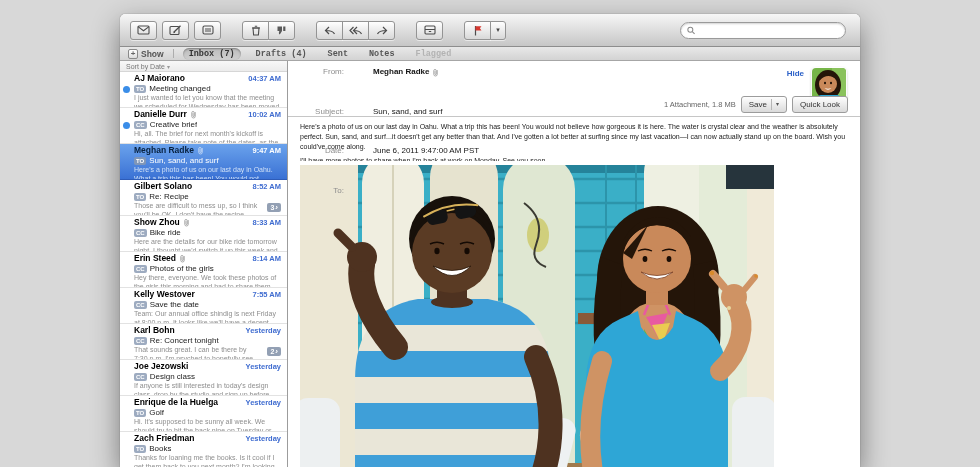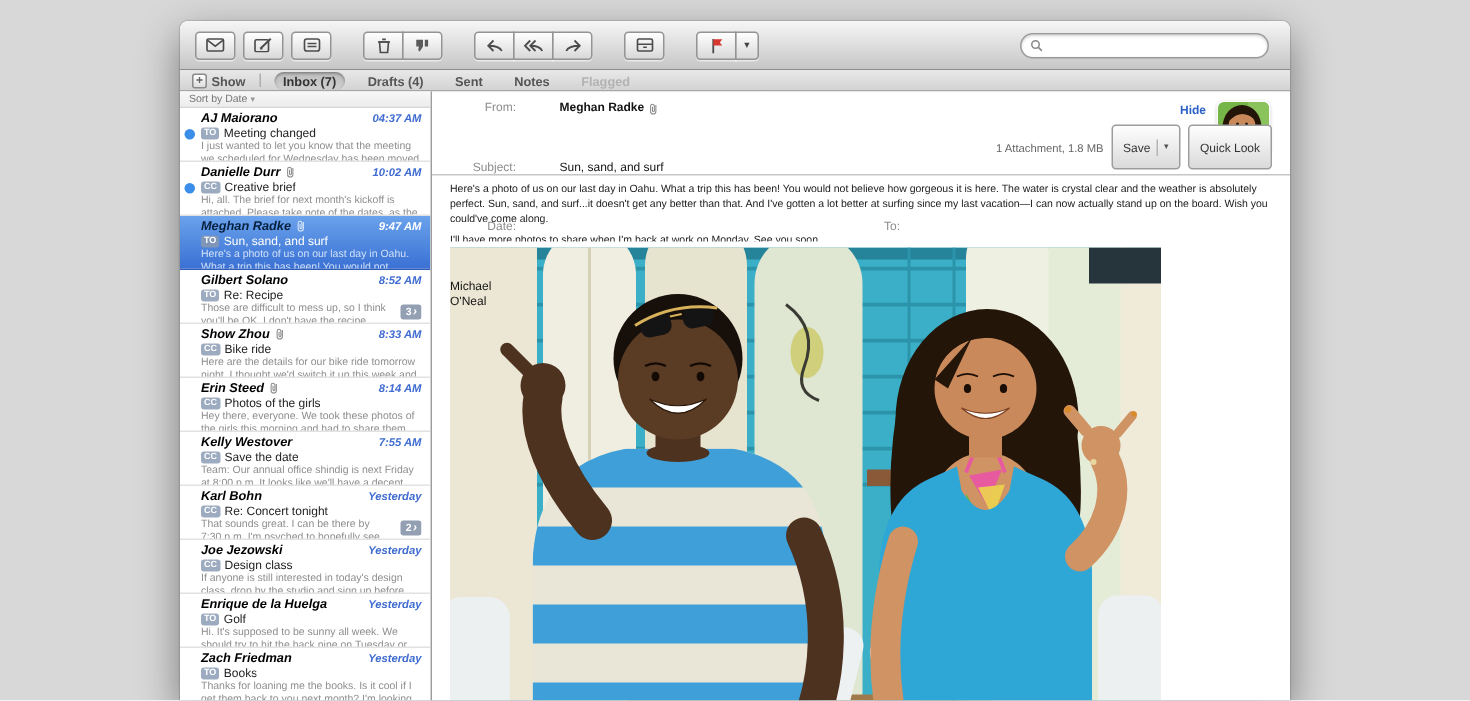--- a/index.html
+++ b/index.html
@@ -28,39 +28,39 @@
   .search input{border:none;outline:none;width:100%;font-size:9px;font-family:inherit;background:transparent;padding:0;}
 
   
   .fav-bar{height:13px;display:flex;align-items:center;gap:9px;padding:0 8px;
     background:linear-gradient(#e8e8e8,#d3d3d3);border-bottom:1px solid #a6a6a6;
     font-size:8.5px;font-weight:bold;color:#555;}
   .show-btn{display:flex;align-items:center;gap:3px;}
   .show-icon{width:8px;height:8px;border:1px solid #8a8a8a;border-radius:2px;background:linear-gradient(#fff,#ddd);
     font-size:8px;line-height:7px;text-align:center;color:#666;}
   .fav-div{width:1px;height:9px;background:#adadad;}
-  .fav-item{padding:1px 6px;border-radius:7px;}
+  .fav-item{padding:1px 6px;border-radius:7px;font-family:Liberation Mono, monospace;}
   .fav-item.selected{background:linear-gradient(#bdbdbd,#cfcfcf);box-shadow:inset 0 1px 2px rgba(0,0,0,.35);color:#333;}
   .fav-item.disabled{color:#b3b3b3;}
 
   
   .content{display:flex;height:408px;}
   .pane-list{width:167px;flex:none;display:flex;flex-direction:column;background:#fff;border-right:1px solid #9c9c9c;overflow:hidden;}
   .sort-bar{height:10px;flex:none;display:flex;align-items:center;gap:2px;padding:0 6px;
     font-size:7px;color:#777;background:linear-gradient(#f8f8f8,#ececec);border-bottom:1px solid #d6d6d6;}
   .sort-caret::after{content:"▾";font-size:6px;color:#999;}
   .messages{flex:1;overflow:hidden;}
 
   
   .msg{position:relative;height:36px;box-sizing:border-box;padding:2px 6px 0 14px;
     border-bottom:1px solid #e2e2e2;background:#fff;overflow:hidden;}
   .msg .dot{display:none;position:absolute;left:3px;top:14px;width:7px;height:7px;border-radius:50%;
     background:var(--unread-dot,#3a8de8);}
   .msg.unread .dot{display:block;}
-  .l1{display:flex;align-items:flex-start;gap:3px;height:9px;line-height:9px;font-style:italic;}
+  .l1{display:flex;align-items:flex-start;gap:3px;height:9px;line-height:9px;}
   .sender{font-size:8.5px;font-weight:bold;color:#000;white-space:nowrap;}
   .clip{display:none;flex:none;}
   .msg.has-clip .clip{display:block;}
   .time{margin-left:auto;font-size:7.5px;font-weight:bold;color:var(--time-blue,#3f6cd0);white-space:nowrap;}
   .l2{display:flex;align-items:center;gap:3px;height:9px;line-height:9px;margin-top:1px;}
   .badge{font-size:6px;font-weight:bold;color:#fff;background:var(--badge-bg,#9dabc0);
     border-radius:2px;padding:1px 2px;line-height:6px;text-transform:uppercase;flex:none;}
   .subject{font-size:8px;color:#222;white-space:nowrap;overflow:hidden;}
   .prev{position:relative;margin-top:1px;height:17px;overflow:hidden;font-size:7px;line-height:8.5px;color:#8e8e8e;}
   .msg.has-chip .preview-text{display:block;padding-right:22px;}
@@ -81,21 +81,21 @@
   .hdr-grid{display:grid;grid-template-columns:44px auto;column-gap:5px;row-gap:0;
     font-size:8px;line-height:10.5px;width:300px;gap:29px;}
   .hlabel{color:#8d8d8d;text-align:right;}
   .hval{color:#141414;display:flex;align-items:center;gap:3px;}
   .hval.from{font-weight:bold;}
   .hide-link{position:absolute;top:8px;right:56px;font-size:8px;font-weight:bold;color:var(--link-blue,#2c61c8);cursor:pointer;}
   .avatar{position:absolute;top:7px;right:14px;width:34px;height:34px;border-radius:4px;overflow:hidden;
     box-shadow:0 0 0 1px rgba(255,255,255,.9),0 1px 3px rgba(0,0,0,.45);}
   .attach-bar{position:absolute;right:12px;bottom:3px;display:flex;align-items:center;gap:5px;
     font-size:7.5px;color:#666;}
-  .pill-btn{display:flex;align-items:center;gap:4px;font-size:8px;color:#333;height:30px;box-sizing:border-box;
+  .pill-btn{display:flex;align-items:center;gap:4px;font-size:8px;color:#333;height:17px;box-sizing:border-box;
     background:linear-gradient(#fefefe,#dadada);border:1px solid #9c9c9c;border-radius:3px;padding:0 7px;text-align:right;}
   .pill-btn .caret-sm{font-size:6px;color:#555;border-left:1px solid #b5b5b5;padding-left:4px;line-height:11px;}
 
   .body{height:44px;box-sizing:border-box;padding:5px 12px 0;font-size:7px;line-height:10px;color:#1a1a1a;overflow:hidden;}
   .body p{margin:0 0 4px;}
   .photo{margin:4px 0 0 12px;width:474px;height:352px;}
   .photo svg{display:block;}
 </style>
 </head>
 <body>
@@ -406,22 +406,22 @@
             <span class="hlabel">From:</span>
             <span class="hval from">
               <span>Meghan Radke</span>
               <svg width="7" height="9" viewBox="0 0 10 12">
                   <path d="M7.5,2.5 L7.5,8.5 a2.5,2.5 0 0 1 -5,0 L2.5,3.5 a1.8,1.8 0 0 1 3.6,0 L6.1,8 a0.9,0.9 0 0 1 -1.8,0 L4.3,4" fill="none" stroke="#8a8a8a" stroke-width="1"></path>
                 </svg>
             </span>
             <span class="hlabel">Subject:</span>
             <span class="hval">Sun, sand, and surf</span>
             <span class="hlabel">Date:</span>
+            <span class="hval">June 6, 2011 9:47:00 AM PST</span>
             <span class="hlabel">To:</span>
-            <span class="hval">Michael O'Neal</span>
           </div>
 
           <span class="hide-link">Hide</span>
 
           <div class="avatar">
             <svg width="34" height="34" viewBox="0 0 34 34">
               <rect width="34" height="34" fill="#76b548"></rect>
               <rect x="20" y="0" width="14" height="34" fill="#8ac25c"></rect>
               <ellipse cx="16" cy="17" rx="13" ry="15" fill="#241509"></ellipse>
               <circle cx="16" cy="16" r="9" fill="#c9895a"></circle>

